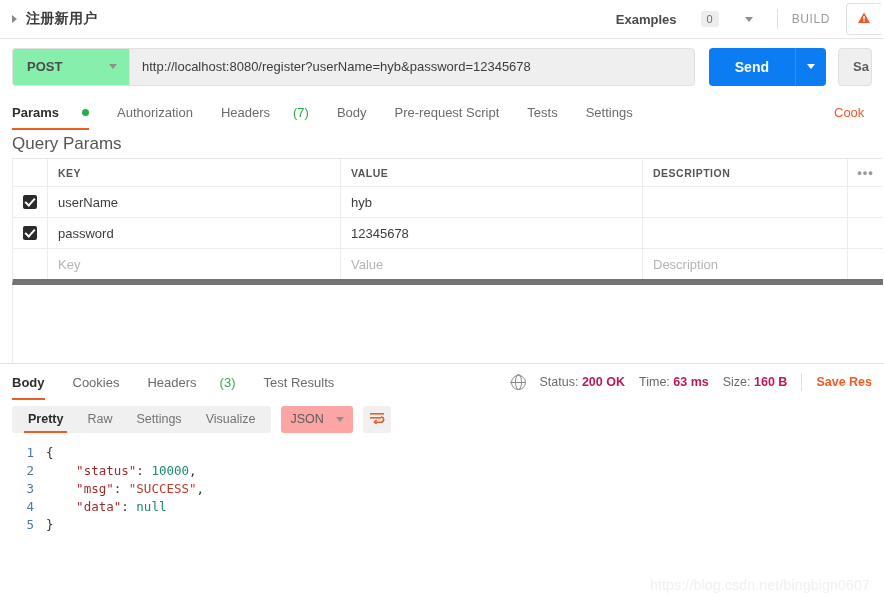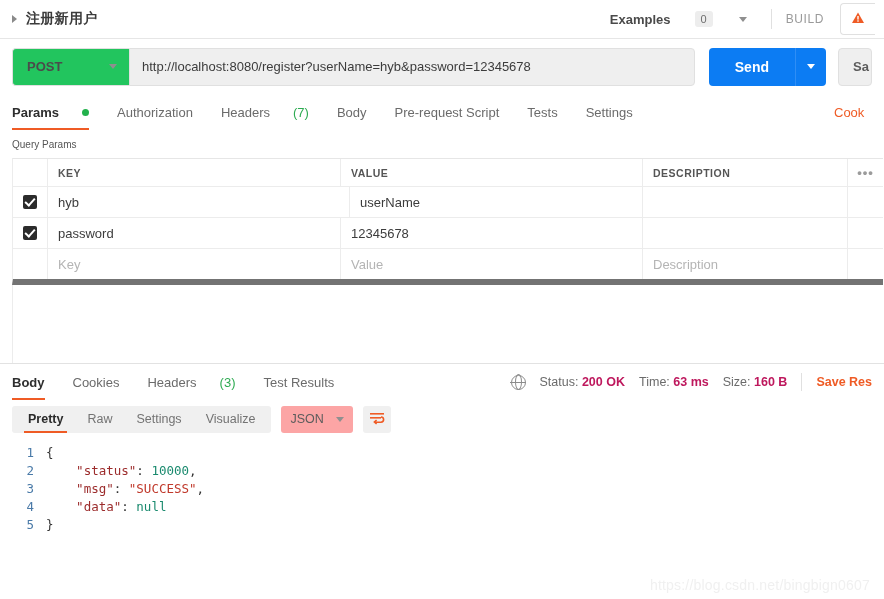--- a/index.html
+++ b/index.html
@@ -16,21 +16,21 @@
     color: #3c3c3c;
     position: relative;
   }
 
   
   .topbar {
     height: 39px;
     border-bottom: 1px solid #e6e6e6;
     display: flex;
     align-items: center;
-    padding: 0 15px 0 12px;
+    padding: 0 9px 0 12px;
     box-sizing: border-box;
     background: #fff;
   }
   .req-name-wrap {
     display: flex;
     align-items: center;
     gap: 9px;
   }
   .tri-icon {
     width: 0; height: 0;
@@ -105,21 +105,21 @@
     height: 55px;
     display: flex;
     align-items: center;
     padding: 0 12px;
     box-sizing: border-box;
     gap: 0;
   }
   .method-select {
     width: 117px;
     height: 38px;
-    background: #22c55e;
+    background: #86efac;
     border: 1px solid #e0e0e0;
     border-right: none;
     border-radius: 4px 0 0 4px;
     display: flex;
     align-items: center;
     justify-content: space-between;
     padding: 0 12px 0 14px;
     box-sizing: border-box;
     font-weight: 700;
     font-size: 13px;
@@ -241,21 +241,21 @@
     width: 38px;
     white-space: nowrap;
   }
 
   
   .qp-title {
     height: 28px;
     display: flex;
     align-items: center;
     padding: 0 12px;
-    font-size: 10px;
+    font-size: 17px;
     color: #555;
     box-sizing: border-box;
   }
   .table-wrap {
     border-top: 1px solid #e6e6e6;
     border-bottom: 6px solid #737373;
     margin: 0 1px 0 12px;
     border-left: 1px solid #ececec;
   }
   .trow {
@@ -546,22 +546,22 @@
     <div class="cell c-desc">DESCRIPTION</div>
     <div class="cell c-dots">
       <span class="dots">•••</span>
     </div>
   </div>
 
   <div class="trow">
     <div class="cell c-check">
         <span class="cbox"></span>
       </div>
+    <div class="cell c-key">userName</div>
     <div class="cell c-val">hyb</div>
-    <div class="cell c-key">userName</div>
     <div class="cell c-desc"></div>
     <div class="cell c-dots"></div>
   </div>
 
   <div class="trow">
     <div class="cell c-check">
         <span class="cbox"></span>
       </div>
     <div class="cell c-key">password</div>
     <div class="cell c-val">12345678</div>

